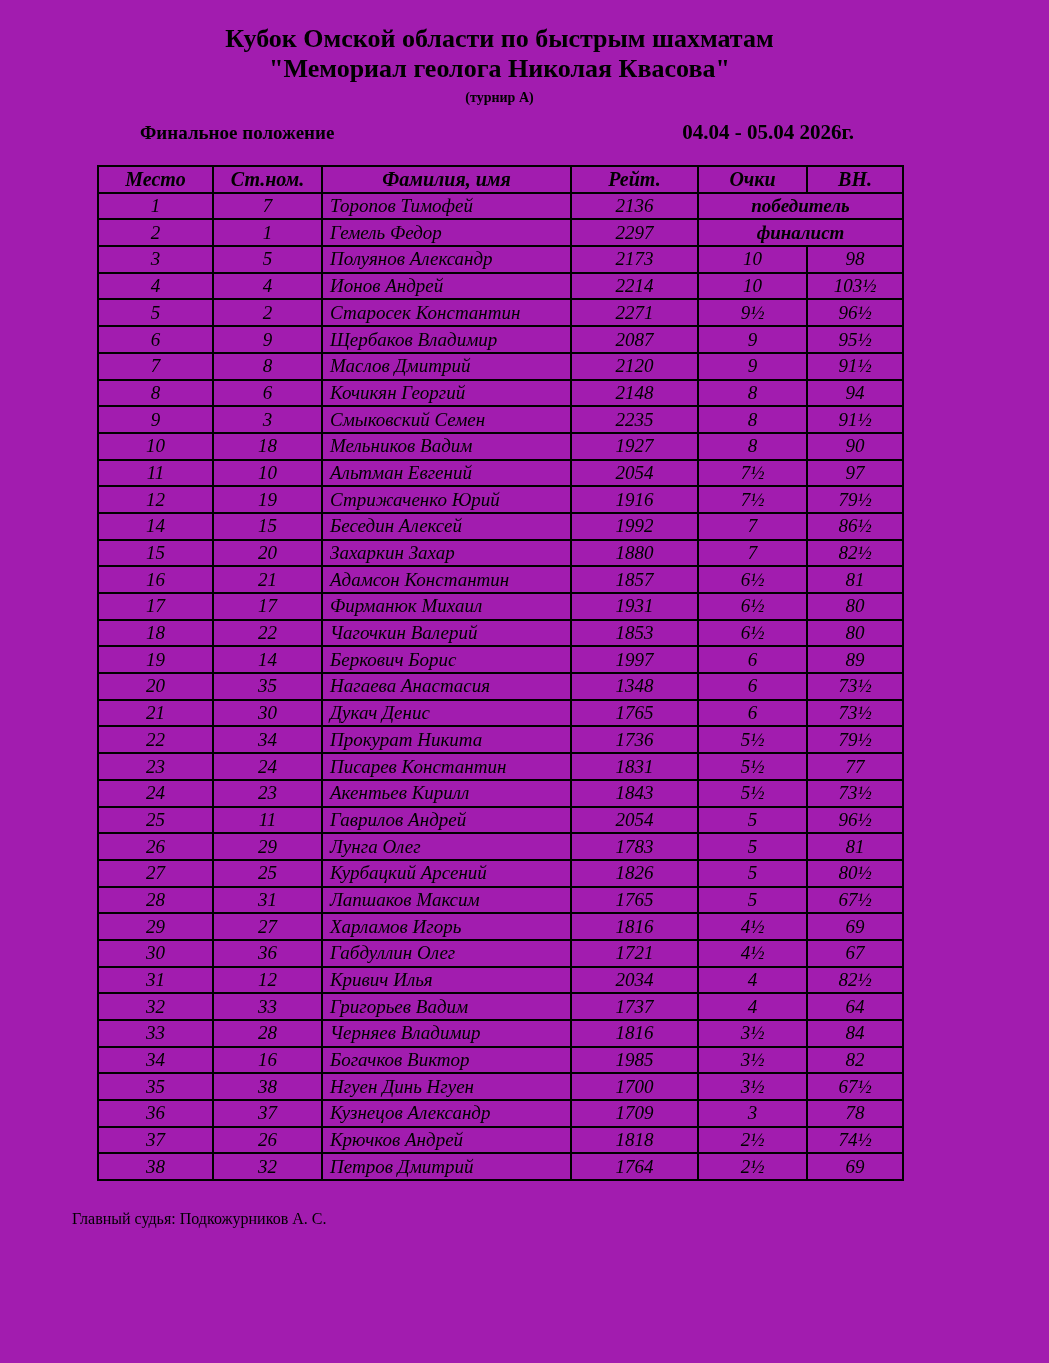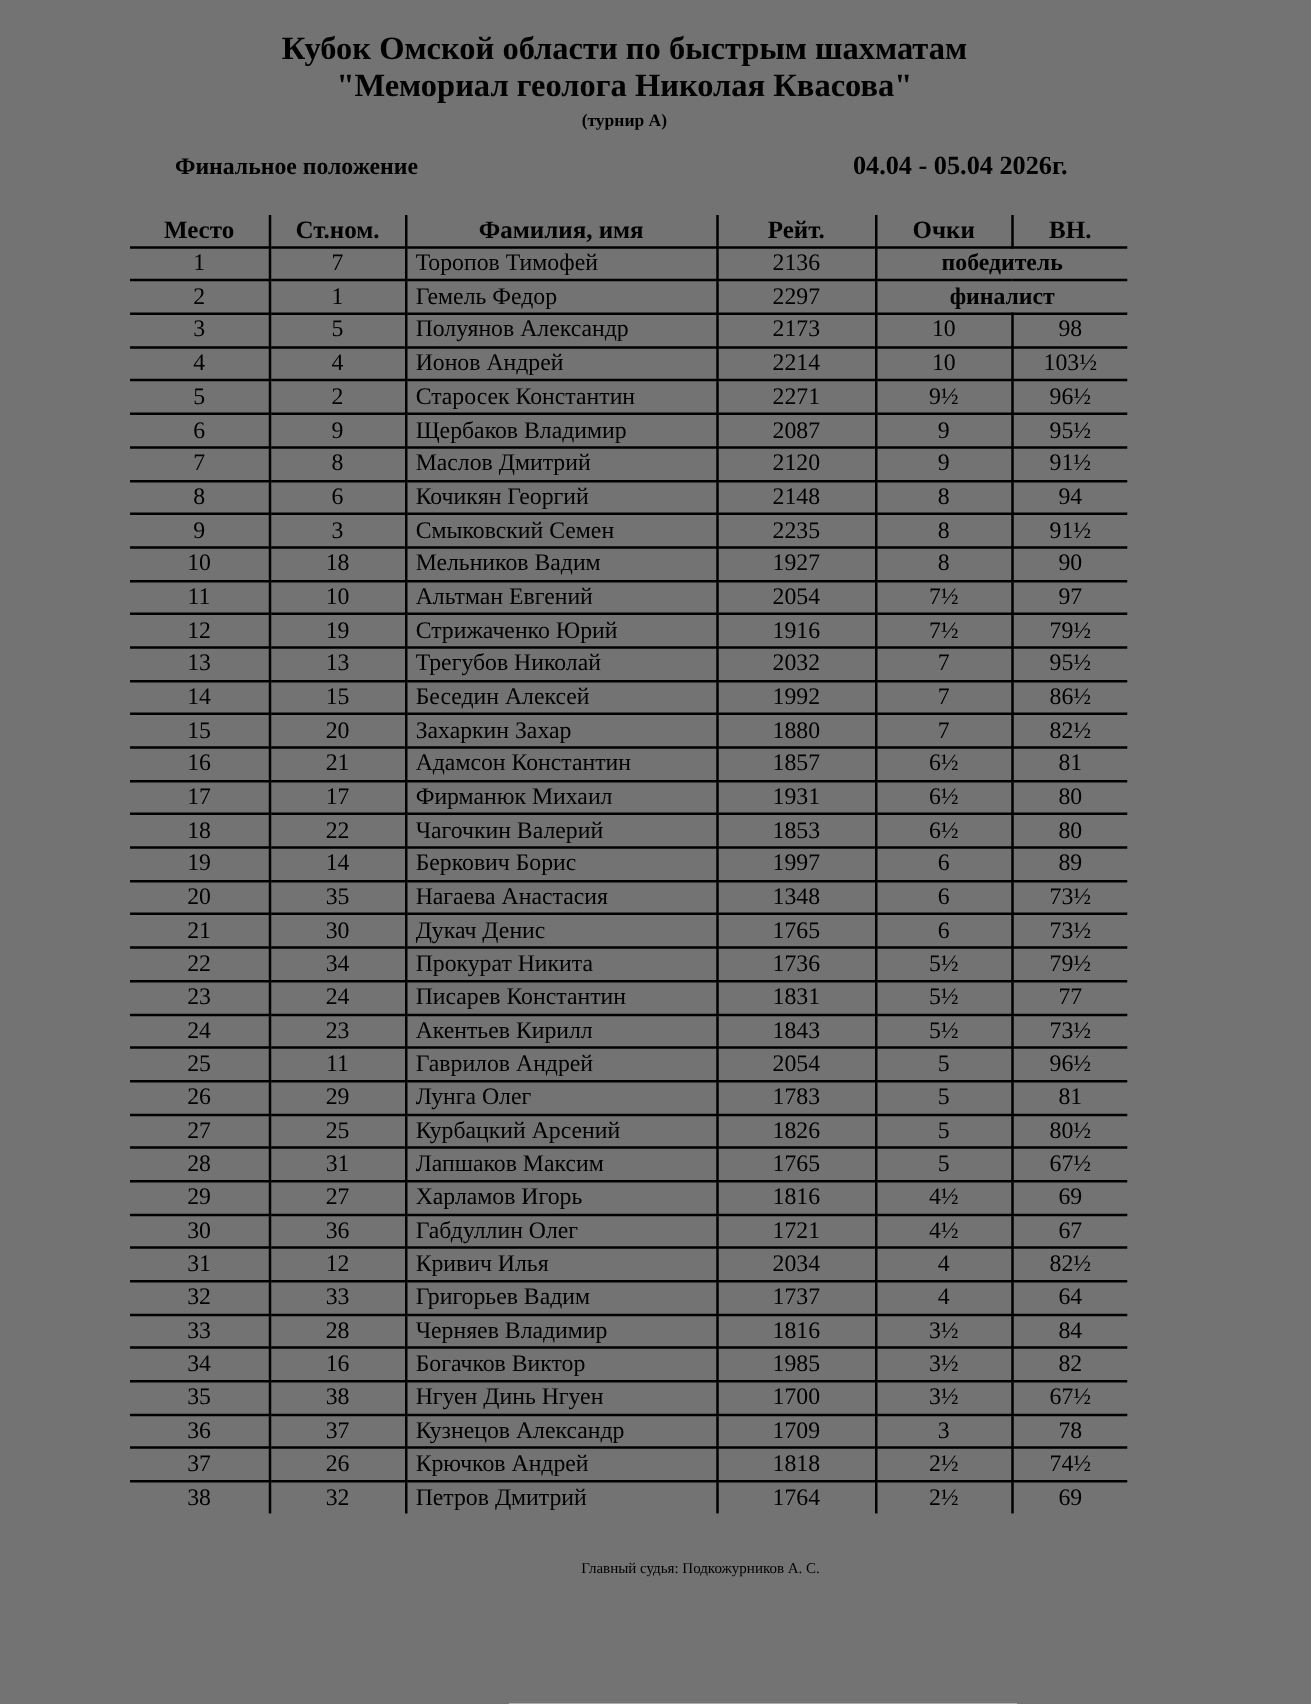--- a/index.html
+++ b/index.html
@@ -6,21 +6,21 @@
     margin: 0;
     padding: 0;
     background: #ffffff;
     color: #000000;
     font-family: "Liberation Serif", "DejaVu Serif", serif;
   }
   .page {
     position: relative;
     width: 1049px;
     height: 1363px;
-    background: #737373;
+    background: #a21caf;
     overflow: hidden;
   }
   .content {
     width: 805px;
     margin-left: 97px;
   }
   .title-block {
     padding-top: 24px;
     text-align: center;
     font-weight: bold;
@@ -62,45 +62,46 @@
     text-align: center;
     vertical-align: middle;
     font-size: 19px;
     height: 24.7px;
     padding: 0 2px;
     line-height: 1.05;
     overflow: hidden;
     white-space: nowrap;
   }
   table.results {
-    border: 7px solid #737373;
+    border: 2px solid #737373;
+    font-style: italic;
   }
   table.results th {
     font-weight: bold;
     font-size: 20px;
   }
   table.results th.bn-header {
     border-left-width: 1px;
   }
   table.results td.name-cell {
     text-align: left;
     padding-left: 7px;
     margin-top: 44px;
   }
   table.results td.status-cell {
     font-weight: bold;
     border-radius: 12px;
   }
   .footer-line {
     margin-top: 29px;
     width: 1049px;
-    text-align: center;
+    text-align: left;
     padding-left: 72px;
     box-sizing: border-box;
-    font-size: 12px;
+    font-size: 16px;
   }
 </style>
 </head>
 <body>
 
 <div class="page">
   <div class="content">
     <div class="title-block">
       <div class="title-line1">Кубок Омской области по быстрым шахматам</div>
       <div class="title-line2">"Мемориал геолога Николая Квасова"</div>
@@ -220,28 +221,20 @@
           </tr>
           <tr>
             <td>12</td>
             <td>19</td>
             <td class="name-cell">Стрижаченко Юрий</td>
             <td>1916</td>
             <td>7½</td>
             <td>79½</td>
           </tr>
           <tr>
-            <td>13</td>
-            <td>13</td>
-            <td class="name-cell">Трегубов Николай</td>
-            <td>2032</td>
-            <td>7</td>
-            <td>95½</td>
-          </tr>
-          <tr>
             <td>14</td>
             <td>15</td>
             <td class="name-cell">Беседин Алексей</td>
             <td>1992</td>
             <td>7</td>
             <td>86½</td>
           </tr>
           <tr>
             <td>15</td>
             <td>20</td>

